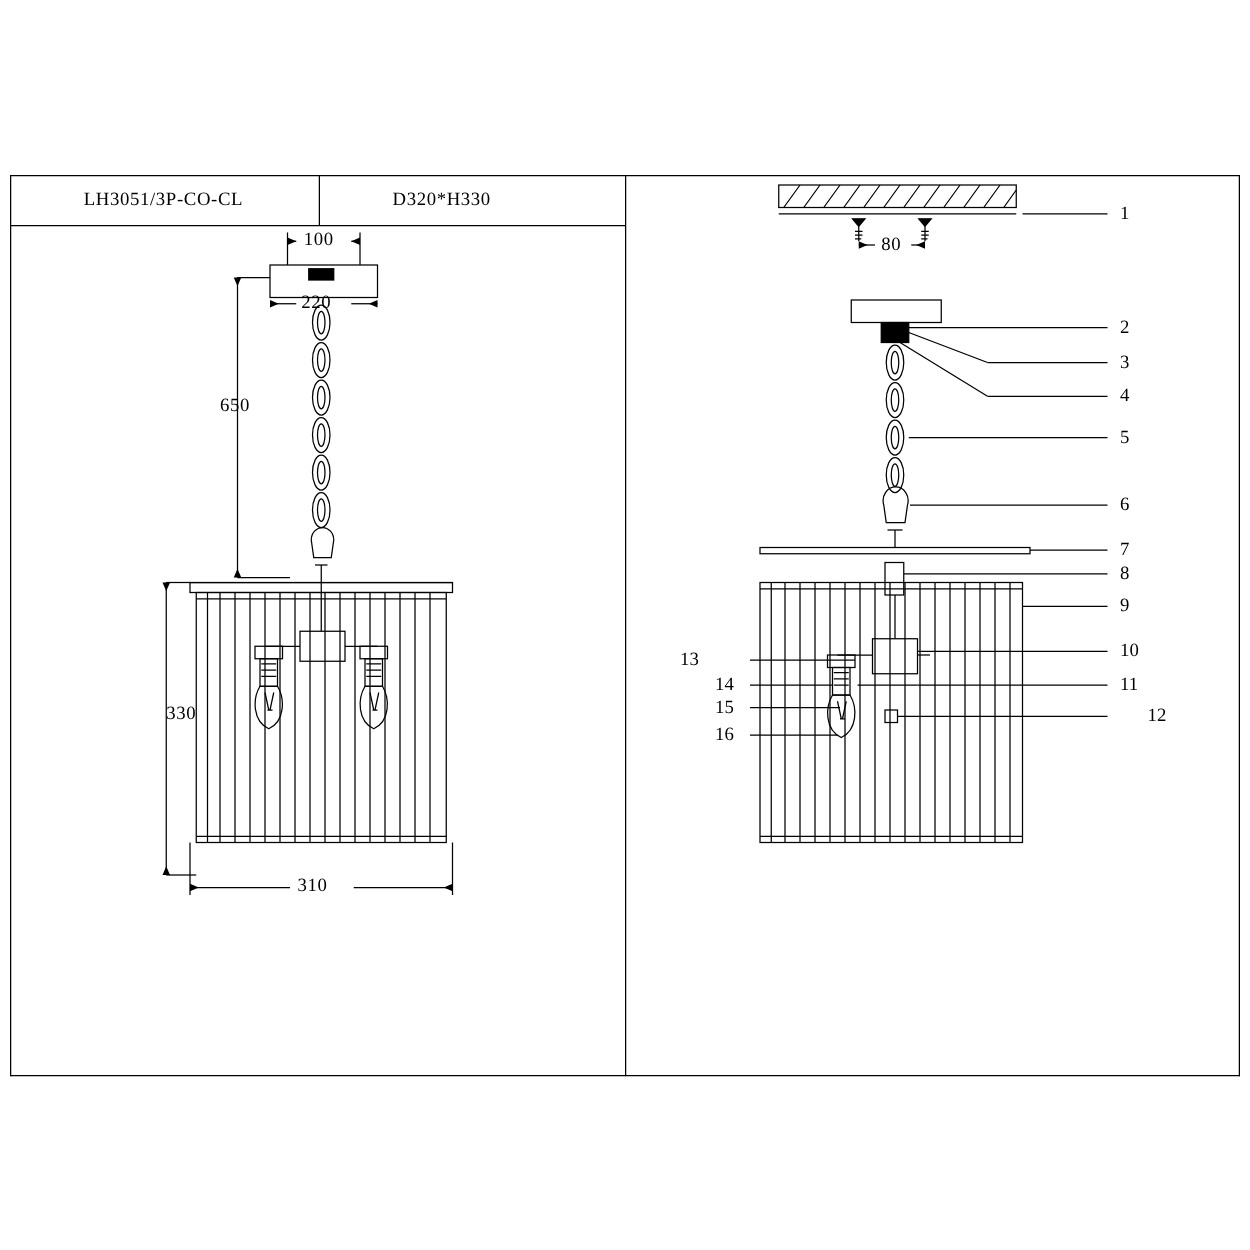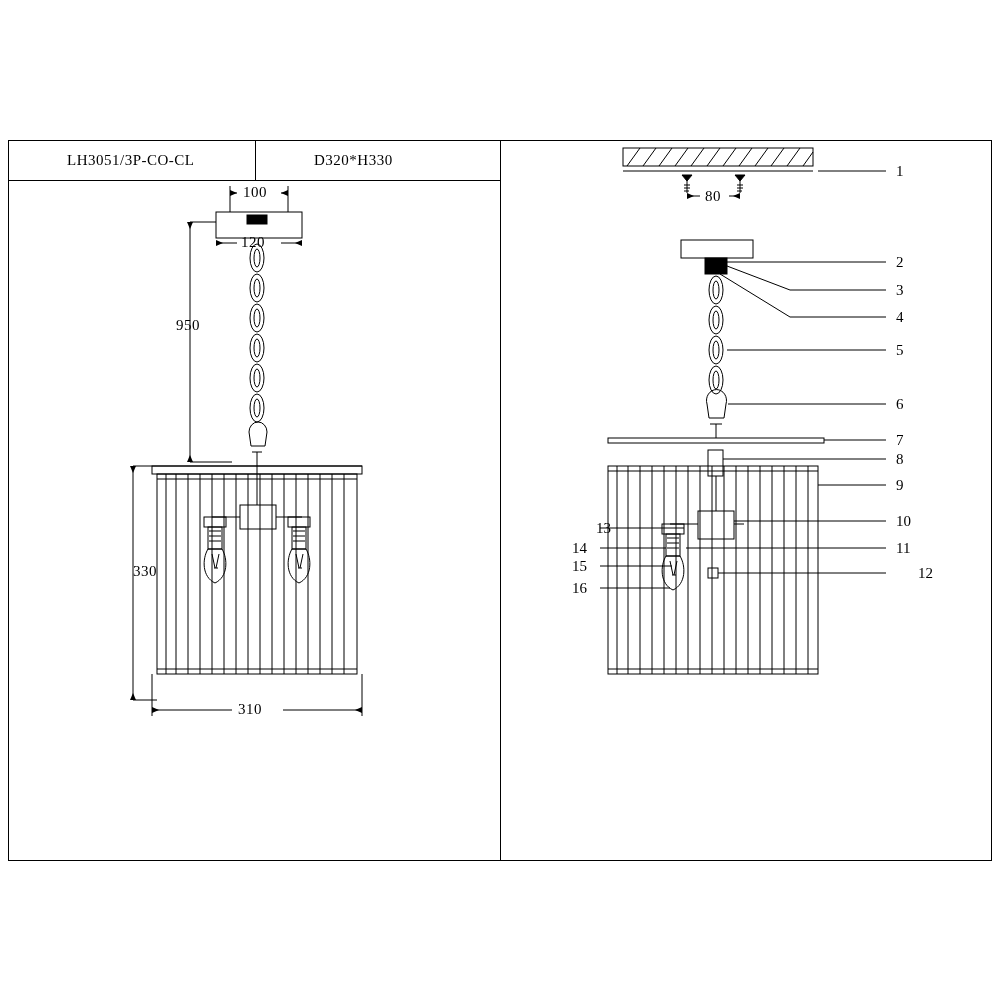--- a/index.html
+++ b/index.html
@@ -132,22 +132,22 @@
       <line x1="152" y1="710" x2="232" y2="710"></line>
       <line x1="283" y1="710" x2="362" y2="710"></line>
       <path d="M152 707 L159 710 L152 713 Z" fill="#000" stroke="none"></path>
       <path d="M362 707 L355 710 L362 713 Z" fill="#000" stroke="none"></path>
       <line x1="152" y1="674" x2="152" y2="716"></line>
       <line x1="362" y1="674" x2="362" y2="716"></line>
     </g>
   </svg>
 
   <div class="txt" style="left:243px; top:184px;">100</div>
-  <div class="txt" style="left:241px; top:234px;">120</div>
-  <div class="txt" style="left:176px; top:317px;">950</div>
+  <div class="txt" style="left:241px; top:234px;">220</div>
+  <div class="txt" style="left:176px; top:317px;">650</div>
   <div class="txt" style="left:108px; top:563px;margin-left:25px;">330</div>
   <div class="txt" style="left:238px; top:701px;">310</div>
 
   <svg width="1000" height="1000">
     <g stroke="#000" fill="none" stroke-width="1">
 
       <rect x="623" y="148" width="190" height="18"></rect>
       <path d="M627 166 L640 148 M643 166 L656 148 M659 166 L672 148 M675 166 L688 148 M691 166 L704 148 M707 166 L720 148 M723 166 L736 148 M739 166 L752 148 M755 166 L768 148 M771 166 L784 148 M787 166 L800 148 M803 166 L813 152"></path>
       <line x1="623" y1="171" x2="813" y2="171"></line>
 
@@ -232,18 +232,18 @@
   <div class="callout-num" style="left:896px; top:309px;">4</div>
   <div class="callout-num" style="left:896px; top:342px;">5</div>
   <div class="callout-num" style="left:896px; top:396px;">6</div>
   <div class="callout-num" style="left:896px; top:432px;">7</div>
   <div class="callout-num" style="left:896px; top:451px;">8</div>
   <div class="callout-num" style="left:896px; top:477px;">9</div>
   <div class="callout-num" style="left:896px; top:513px;">10</div>
   <div class="callout-num" style="left:896px; top:540px;text-align:right;">11</div>
   <div class="callout-num" style="left:896px; top:565px;margin-left:22px;">12</div>
 
-  <div class="callout-num" style="left:596px; top:520px;">13</div>
+  <div class="callout-num" style="left:544px; top:520px;">13</div>
   <div class="callout-num" style="left:572px; top:540px;text-align:right;">14</div>
   <div class="callout-num" style="left:572px; top:558px;">15</div>
   <div class="callout-num" style="left:572px; top:580px;">16</div>
 
 </div>
 
 </body></html>

